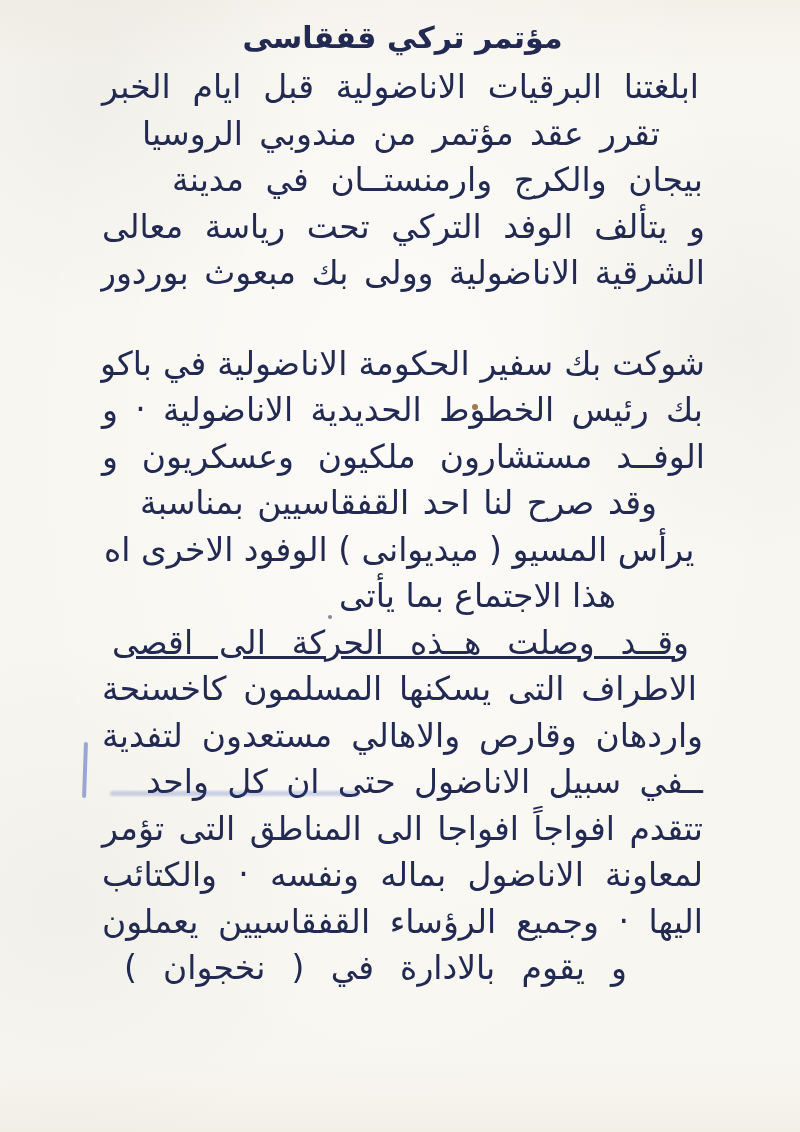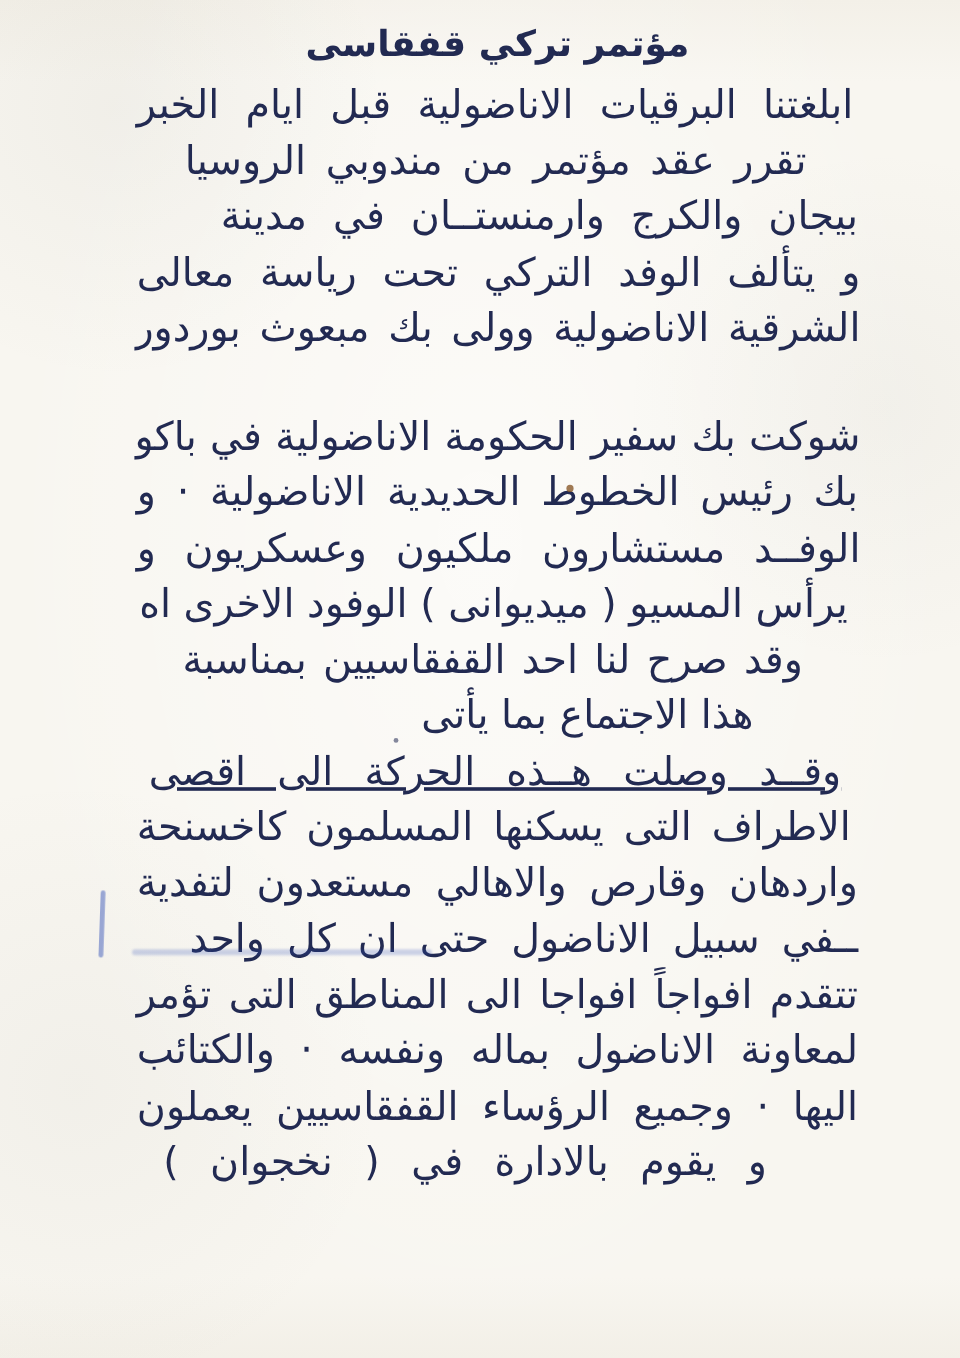--- a/index.html
+++ b/index.html
@@ -15,21 +15,21 @@
       linear-gradient(180deg, #f3f0e8 0%, #f8f6f0 6%, #f8f6f0 94%, #f2efe7 100%);
   }
   .texture{
     position:absolute;inset:0;pointer-events:none;
     background:
       radial-gradient(circle at 12% 8%, rgba(120,120,110,.06), transparent 18%),
       radial-gradient(circle at 92% 30%, rgba(120,120,110,.05), transparent 20%),
       radial-gradient(circle at 8% 80%, rgba(120,120,110,.05), transparent 22%);
   }
   .column{
-    position:absolute;left:112px;top:0;width:605px;
+    position:absolute;left:100px;top:0;width:605px;
     direction:rtl;color:var(--ink,#222a52);
   }
   .doc-title{
     margin-top:16px;height:48px;line-height:44px;
     text-align:center;font-size:30px;font-weight:bold;
     letter-spacing:0px;
   }
   .line{
     height:46.5px;line-height:46.5px;font-size:33px;
     white-space:nowrap;
@@ -66,22 +66,22 @@
     <div class="doc-title">مؤتمر تركي قفقاسى</div>
     <div id="lines">
         <div class="line j" style="padding-right: 6px; padding-left: 2px;">ابلغتنا البرقيات الاناضولية قبل ايام الخبر الاتى</div>
         <div class="line j" style="padding-right: 45px; padding-left: 42px;">تقرر عقد مؤتمر من مندوبي الروسيا وتركيا واذر</div>
         <div class="line j" style="padding-right: 2px; padding-left: 72px;">بيجان والكرج وارمنستــان في مدينة قارص ·</div>
         <div class="line j" style="padding-right: 0px; padding-left: 2px;">و يتألف الوفد التركي تحت رياسة معالى كاظم قره</div>
         <div class="line j" style="padding-right: 0px; padding-left: 0px;">الشرقية الاناضولية وولى بك مبعوث بوردور وممدوح</div>
         <div class="line j" style="padding-right: 0px; padding-left: 0px; margin-top: 44px;">شوكت بك سفير الحكومة الاناضولية في باكو ومختار</div>
         <div class="line j" style="padding-right: 2px; padding-left: 2px;">بك رئيس الخطوط الحديدية الاناضولية · و يرافق</div>
         <div class="line j" style="padding-right: 0px; padding-left: 2px;">الوفــد مستشارون ملكيون وعسكريون و ينتظر ان</div>
+        <div class="line j" style="padding-right: 48px; padding-left: 40px;">وقد صرح لنا احد القفقاسيين بمناسبة انعقاد</div>
         <div class="line l" style="padding-right: 0px; padding-left: 4px;">يرأس المسيو ( ميديوانى ) الوفود الاخرى اه</div>
-        <div class="line j" style="padding-right: 48px; padding-left: 40px;">وقد صرح لنا احد القفقاسيين بمناسبة انعقاد</div>
         <div class="line c" style="padding-right: 0px; padding-left: 150px;">هذا الاجتماع بما يأتى</div>
         <div class="line j" style="padding-right: 16px; padding-left: 12px; text-decoration: underline;">وقــد وصلت هــذه الحركة الى اقصى درجاتها ــفي</div>
         <div class="line j" style="padding-right: 8px; padding-left: 2px;">الاطراف التى يسكنها المسلمون كاخسنحة و يوصقوف</div>
         <div class="line j" style="padding-right: 2px; padding-left: 2px;">واردهان وقارص والاهالي مستعدون لتفدية كل شيء</div>
         <div class="line j" style="padding-right: 2px; padding-left: 2px; margin-left: 44px;">ــفي سبيل الاناضول حتى ان كل واحد منهم يعمل</div>
         <div class="line j" style="padding-right: 2px; padding-left: 2px;">تتقدم افواجاً افواجا الى المناطق التى تؤمر الذهاب</div>
         <div class="line j" style="padding-right: 2px; padding-left: 2px;">لمعاونة الاناضول بماله ونفسه · والكتائب التركية</div>
         <div class="line j" style="padding-right: 2px; padding-left: 2px;">اليها · وجميع الرؤساء القفقاسيين يعملون ليل نهار في</div>
         <div class="line j" style="padding-right: 78px; padding-left: 24px;">و يقوم بالادارة في ( نخجوان ) مجلس شورى اسلامي</div>
       </div>

